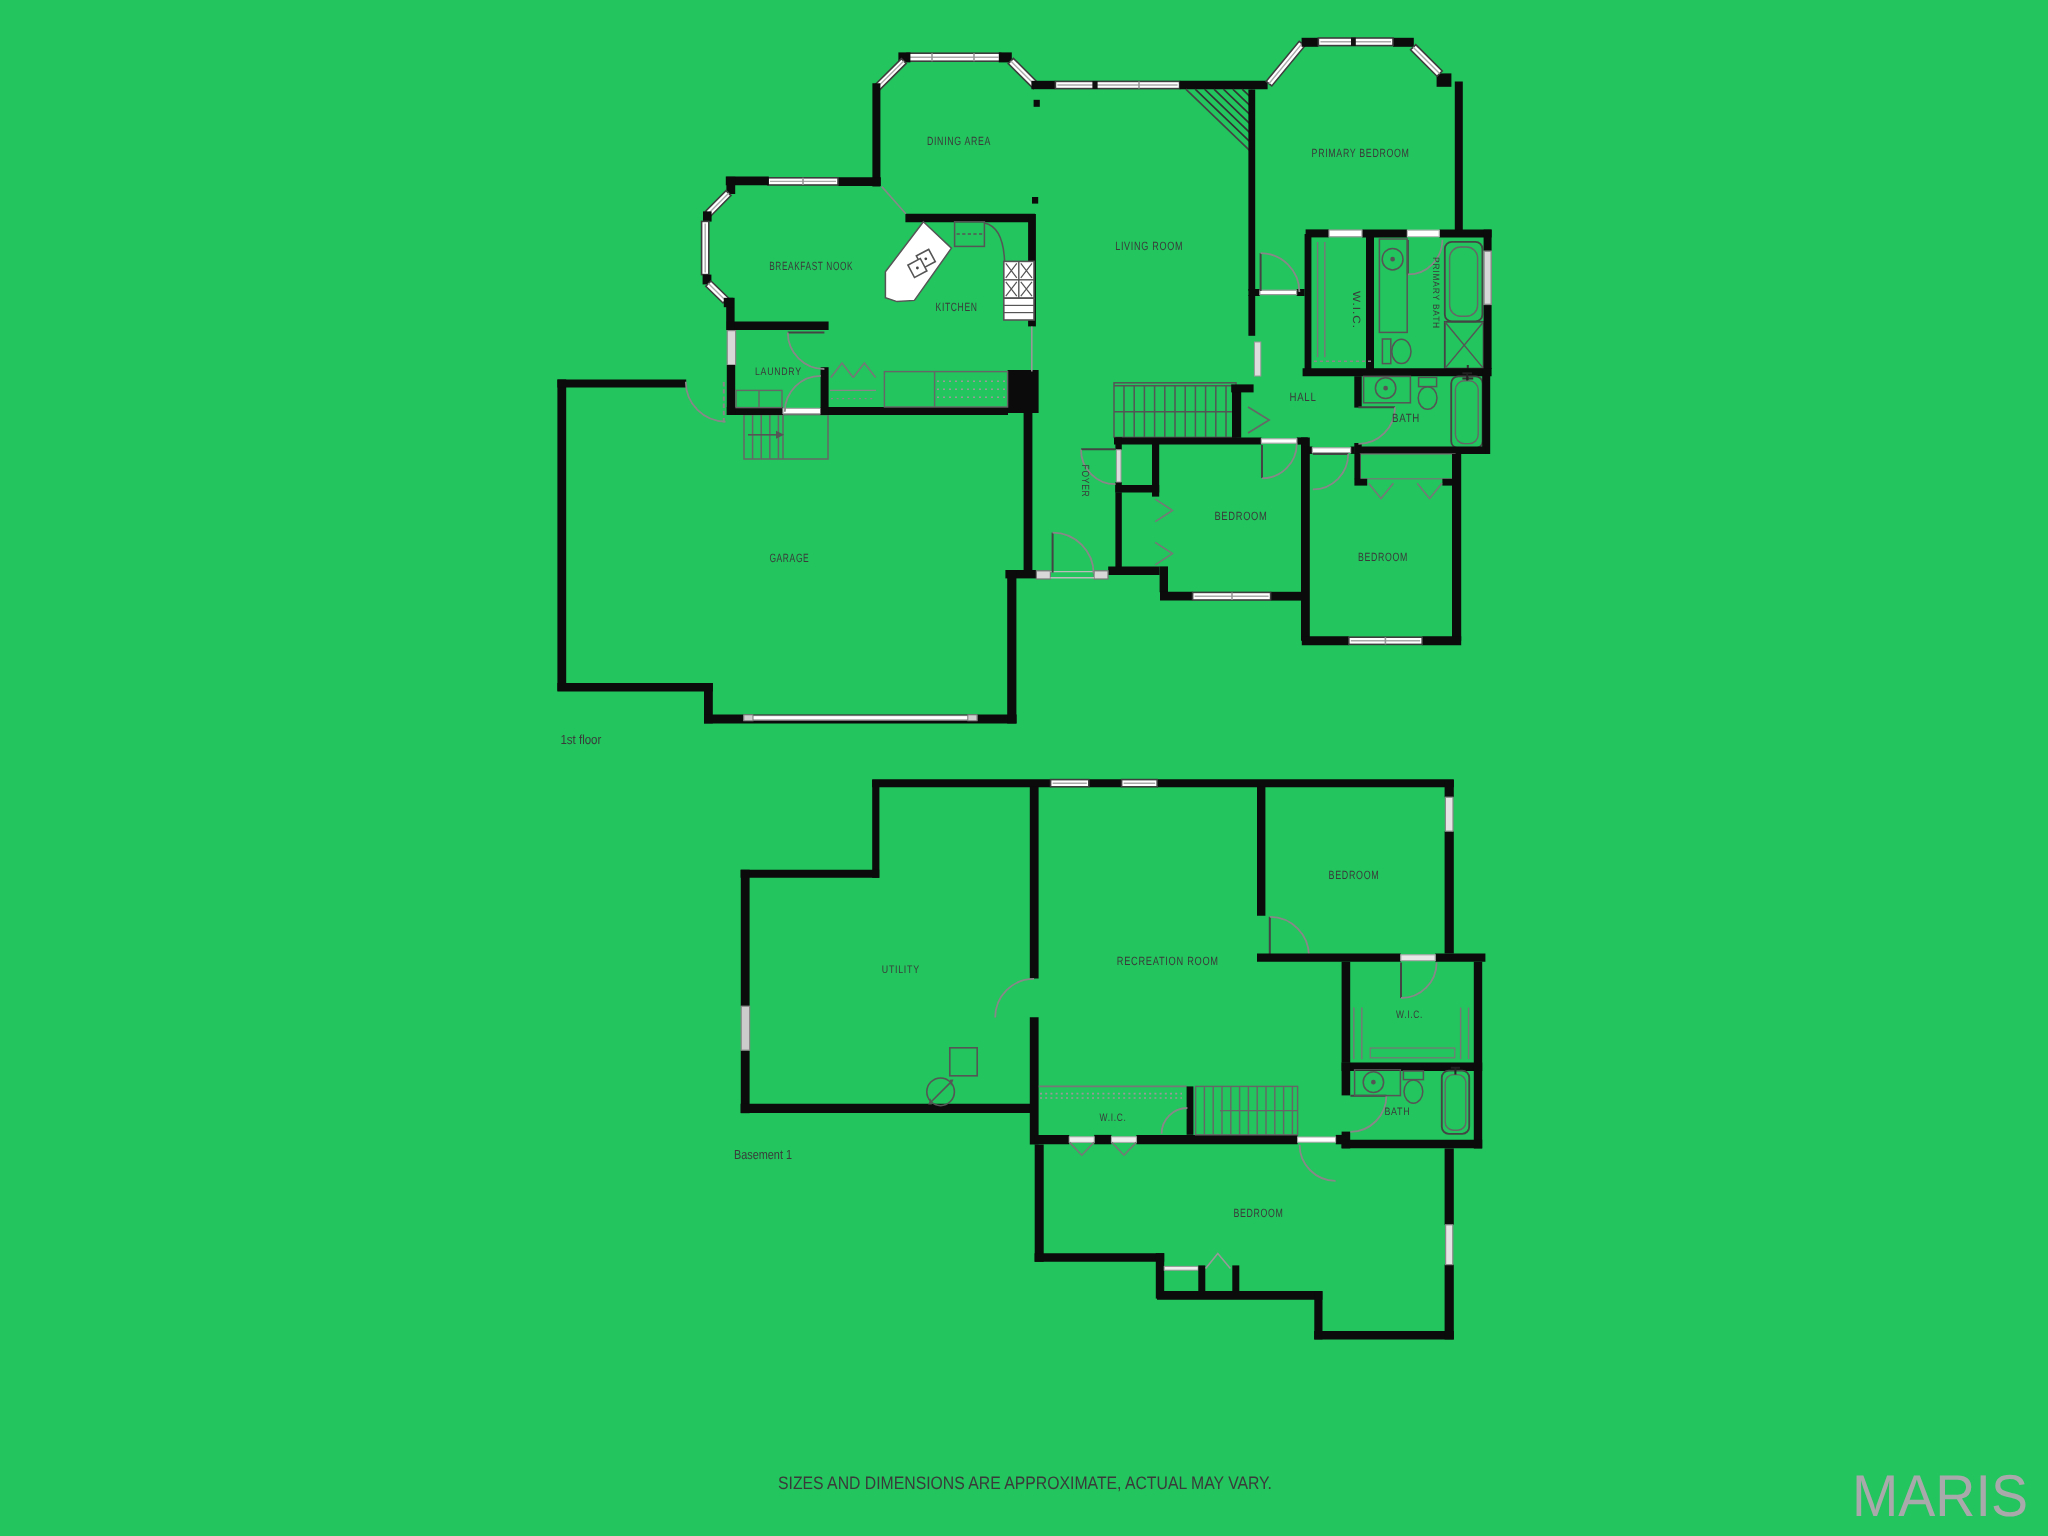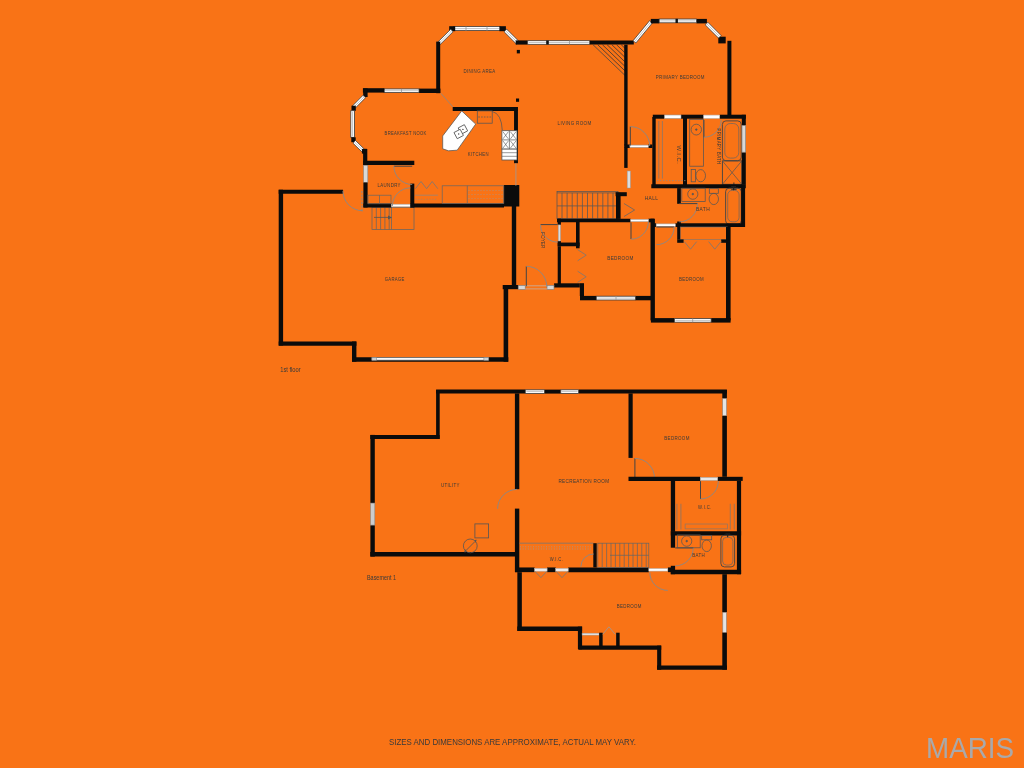--- a/index.html
+++ b/index.html
@@ -1,16 +1,16 @@
 <!DOCTYPE html>
 <html><head>
 <meta charset="utf-8">
 <style>
   html,body{margin:0;padding:0;background:#ffffff;}
-  .page{position:relative;width:1024px;height:768px;background:#f97316;overflow:hidden;}
+  .page{position:relative;width:1024px;height:768px;background:#22c55e;overflow:hidden;}
   svg{position:absolute;left:0;top:0;}
   text{font-family:"Liberation Sans",sans-serif;fill:#3a3a3a;}
   .lbl{letter-spacing:0.45px;}
 </style>
 </head>
 <body>
 <div class="page">
 <svg width="1024" height="768" viewBox="0 0 1024 768">
 <g fill="none" stroke-linecap="butt">
 

